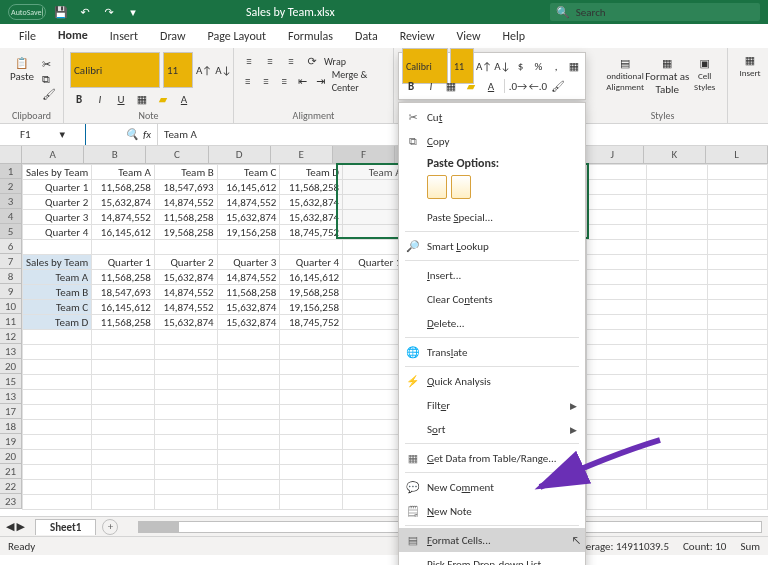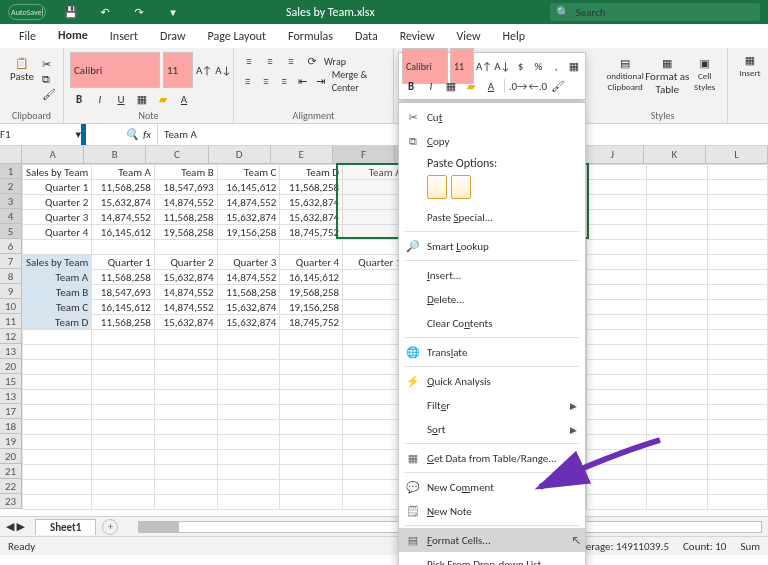--- a/index.html
+++ b/index.html
@@ -1,49 +1,49 @@
 <!DOCTYPE html>
 <html><head>
 <meta charset="utf-8">
 <style>
 * { margin: 0; padding: 0; box-sizing: border-box; font-family: "Segoe UI", Calibri, Arial, sans-serif; font-size: 11px; color: #333; }
 body { background: #fff; width: 768px; height: 565px; overflow: hidden; position: relative; }
 
 
 .titlebar { background: #1a7243; height: 24px; display: flex; align-items: center; color: #fff; font-size: 12px; padding: 0 8px; }
-.titlebar .qat { display: flex; align-items: center; gap: 16px; }
+.titlebar .qat { display: flex; align-items: center; gap: 6px; }
 .titlebar .qat-item { width: 38px; height: 16px; border: 1px solid #5ba27e; border-radius: 8px; display: flex; align-items: center; justify-content: space-between; padding: 0 2px; background: #1a7243; font-size: 9px; color: #c8e4d4; }
 .titlebar .qat-toggle { width: 10px; height: 10px; border-radius: 50%; background: #8abf9f; }
 .titlebar .icon-btn { width: 18px; height: 18px; display: flex; align-items: center; justify-content: center; color: #fff; }
 .titlebar .filename { flex: 0 0 auto; margin: 0 auto 0 104px; color: #fff; font-size: 12px; }
 .titlebar .search { background: #2e8356; width: 210px; height: 18px; border-radius: 2px; display: flex; align-items: center; padding: 0 6px; color: #c8e4d4; font-size: 11px; gap: 6px; margin-left: 20px; }
 
 
 .ribbon-tabs { height: 24px; display: flex; align-items: center; background: #fff; border-bottom: 1px solid #fff; padding: 0 8px; gap: 0; }
 .ribbon-tab { padding: 0 11px; height: 40px; display: flex; align-items: center; font-size: 12px; color: #333; }
 .ribbon-tab.active { border-bottom: 2px solid #1a7243; font-weight: 600; }
 
 
 .ribbon { height: 76px; background: #f3f2f1; border-bottom: 1px solid #d4d4d4; display: flex; position: relative; }
 .ribbon-group { border-right: 1px solid #d4d4d4; padding: 2px 6px 2px 6px; display: flex; flex-direction: column; justify-content: space-between; }
 .group-label { text-align: center; font-size: 10px; color: #666; height: 12px; }
 .group-top { display: flex; gap: 4px; align-items: center; height: 58px; }
 .btn-large { width: 32px; height: 52px; display: flex; flex-direction: column; align-items: center; justify-content: flex-start; padding-top: 4px; font-size: 10px; }
-.ribbon-combo { border: 1px solid #c8c6c4; background: #fca5a5; height: 36px; font-size: 11px; padding: 16px 3px; }
+.ribbon-combo { border: 1px solid #c8c6c4; background: #eab308; height: 36px; font-size: 11px; padding: 16px 3px; }
 .ribbon-row { display: flex; gap: 3px; align-items: center; }
 .ribbon-btn { width: 18px; height: 18px; display: flex; align-items: center; justify-content: center; font-size: 11px; }
 
 
 .mini-toolbar { position: absolute; top: 52px; left: 398px; background: #fff; border: 1px solid #c8c6c4; box-shadow: 0 4px 10px rgba(0,0,0,0.2); padding: 3px; width: 188px; z-index: 5; }
 .mini-row { display: flex; gap: 2px; align-items: center; height: 20px; }
 .mini-sep { width: 1px; height: 14px; background: #d4d4d4; margin: 0 2px; }
 
 
 .fx-row { height: 22px; border-bottom: 1px solid #d4d4d4; display: flex; align-items: center; }
-.namebox { width: 86px; border-right: 5px solid #0369a1; height: 100%; display: flex; align-items: center; padding: 0 0; justify-content: space-between; }
+.namebox { width: 86px; border-right: 1px solid #0369a1; height: 100%; display: flex; align-items: center; padding: 0 20px; justify-content: space-between; }
 .fx-label { width: 72px; display: flex; align-items: center; justify-content: flex-end; padding-right: 6px; font-style: italic; height: 100%; border-right: 1px solid #d4d4d4; gap: 4px; }
 .fx-input { padding: 0 6px; }
 
 
 .grid-area { position: relative; height: 370px; overflow: hidden; }
 .corner { position: absolute; top: 0; left: 0; width: 22px; height: 18px; background: #e6e6e6; border-right: 1px solid #c0c0c0; border-bottom: 1px solid #c0c0c0; }
 .col-headers { position: absolute; top: 0; left: 22px; right: 0; height: 18px; display: flex; }
 .col-h { width: 63px; border-right: 1px solid #c0c0c0; border-bottom: 1px solid #c0c0c0; background: #e6e6e6; text-align: center; font-size: 11px; color: #555; line-height: 18px; }
 .col-h.sel { background: #d2d2d2; }
 .row-headers { position: absolute; top: 18px; left: 0; width: 22px; }
@@ -55,21 +55,21 @@
 table.cells-table td.lh { text-align: right; }
 .sel-range { position: absolute; border: 2px solid #1a7243; background: rgba(200,200,200,0.15); pointer-events: none; }
 
 
 .context-menu { position: absolute; top: 102px; left: 398px; width: 188px; background: #fff; border: 1px solid #c8c6c4; box-shadow: 0 4px 10px rgba(0,0,0,0.25); z-index: 10; padding: 2px 0; }
 .cm-item { height: 24px; display: flex; align-items: center; padding: 0 8px 0 28px; font-size: 12px; position: relative; }
 .cm-item.highlight { background: #d5d5d5; }
 .cm-item .arrow { position: absolute; right: 8px; font-size: 9px; color: #555; }
 .cm-item .cm-ico { position: absolute; left: 6px; width: 16px; height: 16px; display: flex; align-items: center; justify-content: center; color: #666; }
 .cm-sep { height: 1px; background: #e0e0e0; margin: 2px 6px; }
-.cm-label { padding: 0 8px 0 28px; font-size: 12px; color: #333; font-weight: 400; height: 20px; display: flex; align-items: center; }
+.cm-label { padding: 0 8px 0 28px; font-size: 12px; color: #333; font-weight: 700; height: 20px; display: flex; align-items: center; }
 .cm-icons { display: flex; gap: 4px; padding: 2px 0 6px 28px; }
 .cm-icons .pico { width: 20px; height: 24px; border: 1px solid #d8a23d; border-radius: 2px; background: linear-gradient(#fff,#ffefc4); }
 
 
 .anno-arrow { position: absolute; z-index: 20; }
 
 
 .sheet-tabs { height: 20px; border-top: 1px solid #d4d4d4; display: flex; align-items: center; padding: 0 6px; background: #f3f2f1; }
 .sheet-nav { display: flex; gap: 2px; margin-right: 10px; color: #888; }
 .sheet-tab { border: 1px solid #c0c0c0; border-bottom: none; padding: 1px 14px; background: #fff; font-size: 11px; font-weight: 600; }
@@ -180,21 +180,21 @@
     </div>
     <div class="group-label">Alignment</div>
   </div>
 
   <div style="flex:1"></div>
   <div class="ribbon-group" style="width:130px">
     <div class="group-top" style="gap:2px">
       <div class="btn-large" style="width:44px">
           <span>▤</span>
           <span style="font-size:9px;white-space:pre;text-align:center">onditional
-Clipboard</span>
+Alignment</span>
         </div>
       <div class="btn-large" style="width:38px">
           <span>▦</span>
           <span style="font-size:11px;white-space:pre;text-align:center">Format as
 Table</span>
         </div>
       <div class="btn-large" style="width:34px">
           <span>▣</span>
           <span style="font-size:9px;white-space:pre;text-align:center">Cell
 Styles</span>
@@ -645,24 +645,24 @@
   <div class="cm-sep"></div>
   <div class="cm-item">
       <span class="cm-ico">🔎</span>
       <span>Smart <u>L</u>ookup</span>
     </div>
   <div class="cm-sep"></div>
   <div class="cm-item">
       <span><u>I</u>nsert...</span>
     </div>
   <div class="cm-item">
+      <span>Clear Co<u>n</u>tents</span>
+    </div>
+  <div class="cm-item">
       <span><u>D</u>elete...</span>
-    </div>
-  <div class="cm-item">
-      <span>Clear Co<u>n</u>tents</span>
     </div>
   <div class="cm-sep"></div>
   <div class="cm-item">
       <span class="cm-ico">🌐</span>
       <span>Trans<u>l</u>ate</span>
     </div>
   <div class="cm-sep"></div>
   <div class="cm-item">
       <span class="cm-ico">⚡</span>
       <span><u>Q</u>uick Analysis</span>

